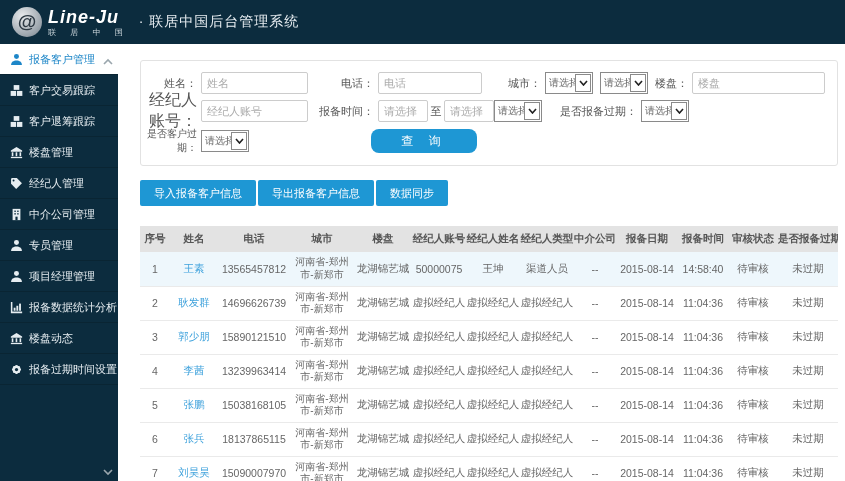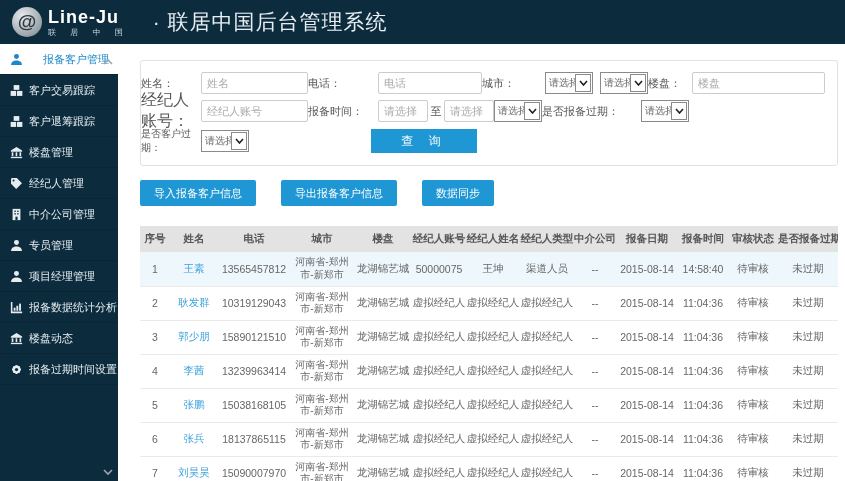--- a/index.html
+++ b/index.html
@@ -7,67 +7,67 @@
     font-family:"Liberation Sans","DejaVu Sans",sans-serif; }
   .screen { width:845px; height:481px; overflow:hidden; background:#fff; position:relative; }
 
   
   .header { height:44px; background:#0c2c3e; display:flex; align-items:center; padding-left:12px; }
   .logo { display:flex; align-items:center; }
   .logo-at { width:30px; height:30px; border-radius:50%;
     background:radial-gradient(circle at 35% 30%, #e8eaec, #9aa3ab 70%, #6f7982);
     color:#2e3a44; font-weight:bold; font-size:19px; line-height:30px; text-align:center; }
   .logo-text { margin-left:6px; display:flex; flex-direction:column; line-height:1; }
-  .logo-en { color:#fff; font-size:18px; font-weight:bold; letter-spacing:1px; }
+  .logo-en { color:#fff; font-size:18px; font-weight:bold; font-style:italic; letter-spacing:1px; }
   .logo-cn { color:#cfd9de; font-size:8px; letter-spacing:6px; margin-top:3px; }
-  .app-title { color:#e8eef2; font-size:21px; margin-left:24px; letter-spacing:1px; }
+  .app-title { color:#e8eef2; font-size:14px; margin-left:10px; letter-spacing:1px; }
 
   
   .layout { display:flex; height:437px; }
 
   
   .sidebar { width:118px; background:#0c2c3e; position:relative; flex:none; }
   .menu-item { height:31px; display:flex; align-items:center; padding-left:10px;
     color:#e6edf1; font-size:11px; cursor:pointer; border-bottom:1px solid #0a2533; }
-  .menu-item.active { background:#ffffff; color:#1d86c8;gap:14px; }
+  .menu-item.active { background:#ffffff; color:#1d86c8; }
   .mi-icon { width:13px; height:13px; margin-right:6px; flex:none; display:flex; align-items:center; }
   .mi-icon svg { width:13px; height:13px; }
   .mi-label { white-space:nowrap; }
   .scroll-chevron { position:absolute; right:4px; width:12px; height:10px; color:#9aa6ad; }
   .scroll-chevron.up { top:9px; }
   .scroll-chevron.down { bottom:8px; }
   .scroll-chevron svg { width:12px; height:10px; }
 
   
   .main { flex:1; background:#fff; padding:16px 9px 0 22px; overflow:hidden; }
 
   
   .filter-panel { width:698px; border:1px solid #e2e2e2; border-radius:3px; padding:8px 0 10px 0; }
   .f-row { display:flex; align-items:center; height:28px; }
-  .fl { font-size:11px; color:#555; padding-right:4px; flex:none; }
+  .fl { font-size:11px; color:#555; text-align:right; padding-right:4px; flex:none; }
   .fi { border:1px solid #ccc; height:22px; font-size:11px; color:#333; padding:0 5px;
     outline:none; flex:none; border-radius:2px; }
   .fi::placeholder { color:#aaa; }
   .w-l1{width:60px} .w-f1{width:107px} .w-l2{width:70px} .w-f2{width:104px}
   .w-l3{width:63px} .w-l3b{width:57px} .w-l4{width:44px} .w-l4b{width:99px} .w-f4{width:133px}
   .w-date{width:50px} .w-zhi{width:16px; text-align:center; flex:none; font-size:11px; color:#555;}
   .sel { width:48px; height:22px; border:1px solid #8a8a8a; background:#fff; display:flex;
     align-items:center; flex:none; cursor:pointer; }
   .sel + .sel { margin-left:7px; }
   .sel-txt { flex:1; font-size:10px; color:#666; padding-left:3px; white-space:nowrap; overflow:hidden; }
   .sel-arrow { width:16px; height:18px; margin-right:1px; border:1px solid #8a8a8a; background:#fff;
     display:flex; align-items:center; justify-content:center; flex:none; }
   .sel-arrow svg { width:9px; height:6px; }
   .query-btn { width:106px; height:24px; background:#1e97d4; color:#fff; border:none; font-size:12px;
-    letter-spacing:6px; margin-left:122px; cursor:pointer; border-radius:0; text-align:center; }
+    letter-spacing:6px; margin-left:122px; cursor:pointer; border-radius:8px; text-align:center; }
 
   
   .action-bar { margin-top:14px; display:flex; }
   .action-btn { height:26px; background:#1e97d4; color:#fff; border:none; font-size:11px;
-    padding:0 14px; margin-right:25px; cursor:pointer; border-radius:2px; }
+    padding:0 14px; margin-right:2px; cursor:pointer; border-radius:2px; }
 
   
   .data-table { width:698px; border-collapse:collapse; table-layout:fixed; margin-top:20px; }
   .data-table th { background:#e3e3e3; height:26px; font-size:10.5px; font-weight:bold; color:#555;
     white-space:nowrap; overflow:hidden; text-align:center; }
   .data-table td { height:34px; font-size:10.5px; color:#666; text-align:center; padding:0;
     border-bottom:1px solid #eaeaea; background:#fff; overflow:hidden; }
   .data-table tr.hl td { background:#eef7fc; }
   td.city { line-height:1.25; font-size:10px; }
   td.name a { color:#3fa2dc; text-decoration:none; cursor:pointer; }
@@ -339,21 +339,21 @@
               <td>渠道人员</td>
               <td>--</td>
               <td>2015-08-14</td>
               <td>14:58:40</td>
               <td>待审核</td>
               <td>未过期</td>
             </tr>
             <tr class="">
               <td>2</td>
               <td class="name"><a>耿发群</a></td>
-              <td>10319129043</td>
+              <td>14696626739</td>
               <td class="city">河南省-郑州市-新郑市</td>
               <td>龙湖锦艺城</td>
               <td>虚拟经纪人</td>
               <td>虚拟经纪人</td>
               <td>虚拟经纪人</td>
               <td>--</td>
               <td>2015-08-14</td>
               <td>11:04:36</td>
               <td>待审核</td>
               <td>未过期</td>

